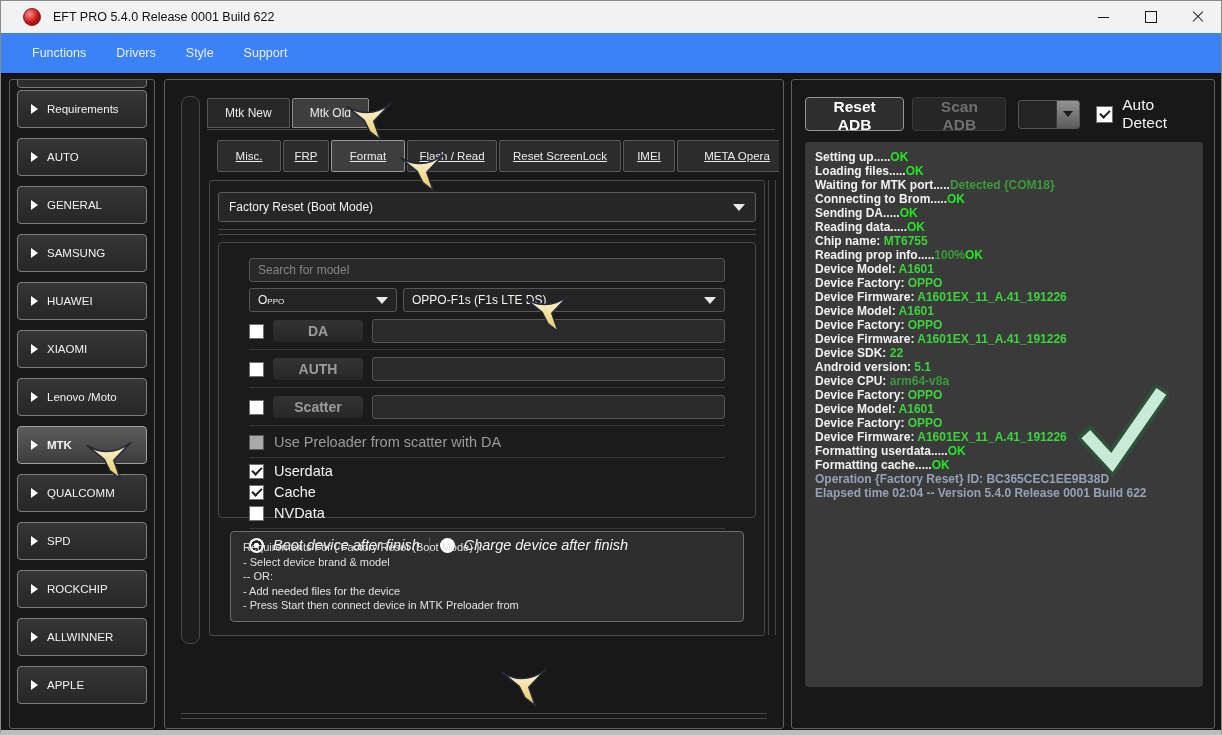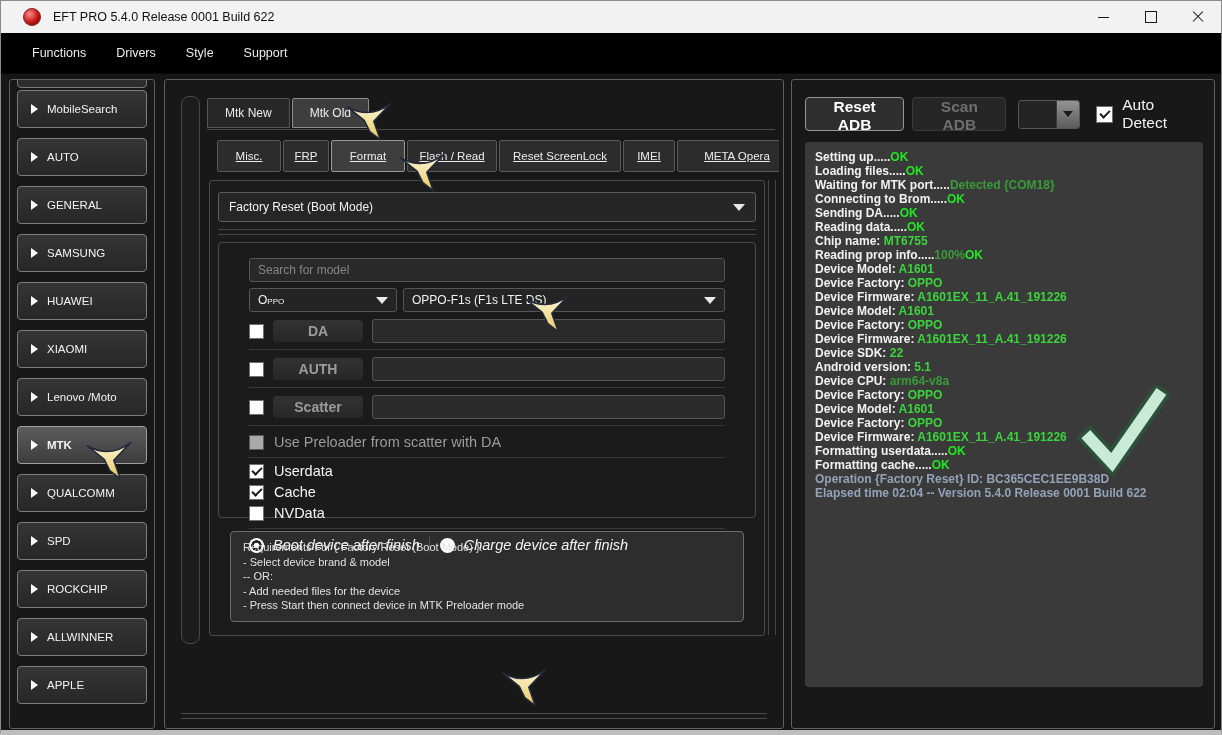--- a/index.html
+++ b/index.html
@@ -12,21 +12,21 @@
     background:radial-gradient(circle at 35% 32%,#ff8a8a,#c41616 55%,#6d0000);border:1px solid #7a2020;}
   .wtitle{margin-left:12px;font-size:12.5px;color:#101010;}
   .wincontrols{margin-left:auto;display:flex;height:100%;}
   .wc{width:47px;height:100%;display:flex;align-items:center;justify-content:center;}
   .wc-min::after{content:"";width:11px;height:1px;background:#1a1a1a;}
   .wc-max::after{content:"";width:10px;height:10px;border:1px solid #1a1a1a;}
   .wc-close{position:relative;}
   .wc-close::before,.wc-close::after{content:"";position:absolute;width:14px;height:1.4px;background:#1a1a1a;}
   .wc-close::before{transform:rotate(45deg);} .wc-close::after{transform:rotate(-45deg);}
   
-  .menubar{height:40px;background:#000000;display:flex;align-items:center;padding-left:16px;border-bottom:1px solid #0a0a0a;}
+  .menubar{height:40px;background:#3b82f6;display:flex;align-items:center;padding-left:16px;border-bottom:1px solid #0a0a0a;}
   .menuitem{color:#ececec;font-size:12.5px;padding:7px 15px;}
   
   .panel{position:absolute;border:1px solid #5f5f5f;border-radius:3px;background:#181818;box-sizing:border-box;}
   .sidebar{left:8px;top:78px;width:146px;height:650px;overflow:hidden;}
   .sliver{position:absolute;left:7px;right:7px;top:-7px;height:13px;border:1px solid #7a7a7a;border-radius:4px;background:#2d2d2d;}
   .sbtn{position:relative;margin:10px 7px 0;height:38px;border:1px solid #7d7d7d;border-radius:4px;
     background:linear-gradient(#353535,#272727);display:flex;align-items:center;color:#f2f2f2;font-size:11.5px;box-sizing:border-box;}
   .sbtn:first-of-type{margin-top:9px;}
   .sbtn.selected{background:linear-gradient(#5c5c5c,#3d3d3d);border-color:#a0a0a0;font-weight:bold;}
   .tri{width:0;height:0;border-left:7px solid #ffffff;border-top:5px solid transparent;border-bottom:5px solid transparent;margin:0 9px 0 13px;flex:none;}
@@ -122,21 +122,21 @@
       <span class="menuitem">Functions</span>
       <span class="menuitem">Drivers</span>
       <span class="menuitem">Style</span>
       <span class="menuitem">Support</span>
     </div>
 
   <div class="panel sidebar" id="sidebar">
     <div class="sliver"></div>
   <div class="sbtn">
         <span class="tri"></span>
-        <span>MobileSearch</span>
+        <span>Requirements</span>
       </div>
       <div class="sbtn">
         <span class="tri"></span>
         <span>AUTO</span>
       </div>
       <div class="sbtn">
         <span class="tri"></span>
         <span>GENERAL</span>
       </div>
       <div class="sbtn">
@@ -265,21 +265,21 @@
               <span>Charge device after finish</span>
             </span>
           </div>
       </div>
 
       <div class="reqbox" id="reqbox">
           <div>Requirements For { Factory Reset (Boot Mode) }:</div>
           <div> - Select device brand &amp; model</div>
           <div> -- OR:</div>
           <div> - Add needed files for the device</div>
-          <div> - Press Start then connect device in MTK Preloader mode</div>
+          <div> - Press Start then connect device in MTK Preloader from</div>
         </div>
     </div>
 
     <div class="bottomdiv"></div>
   </div>
 
   <div class="panel rightpanel">
     <div class="adbbar">
       <button class="btn btn-reset">Reset ADB</button>
       <button class="btn btn-scan">Scan ADB</button>

